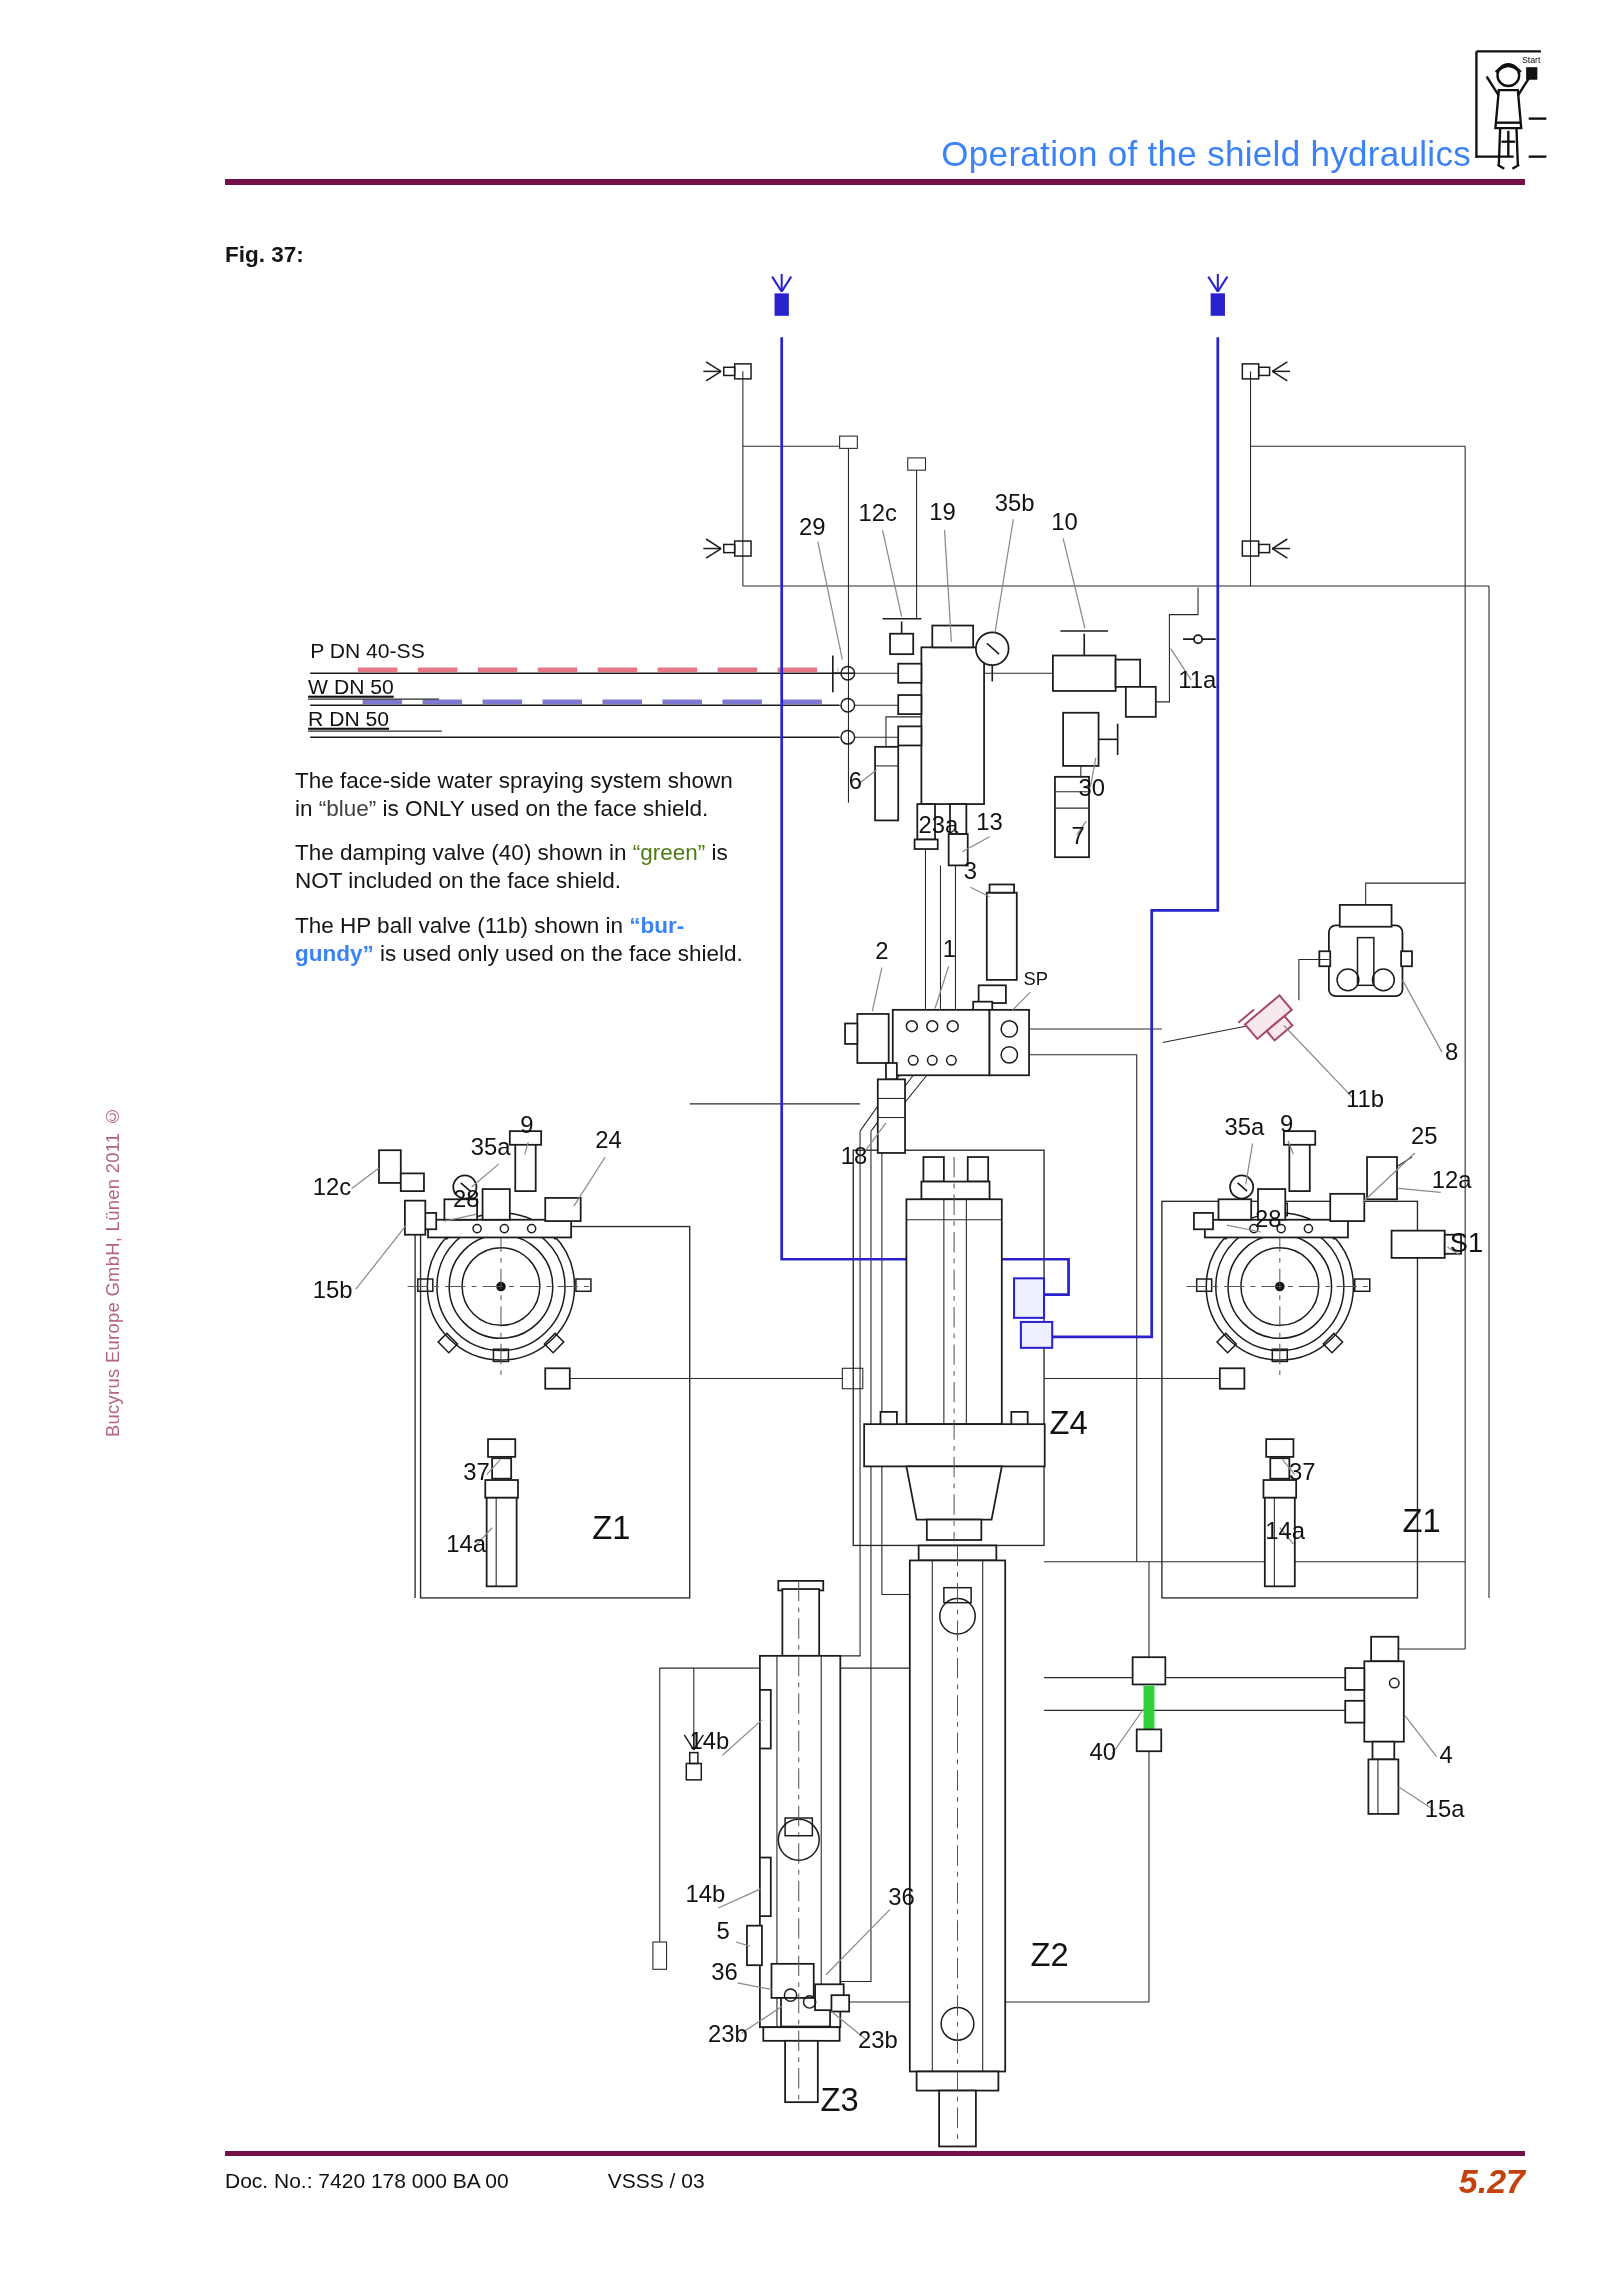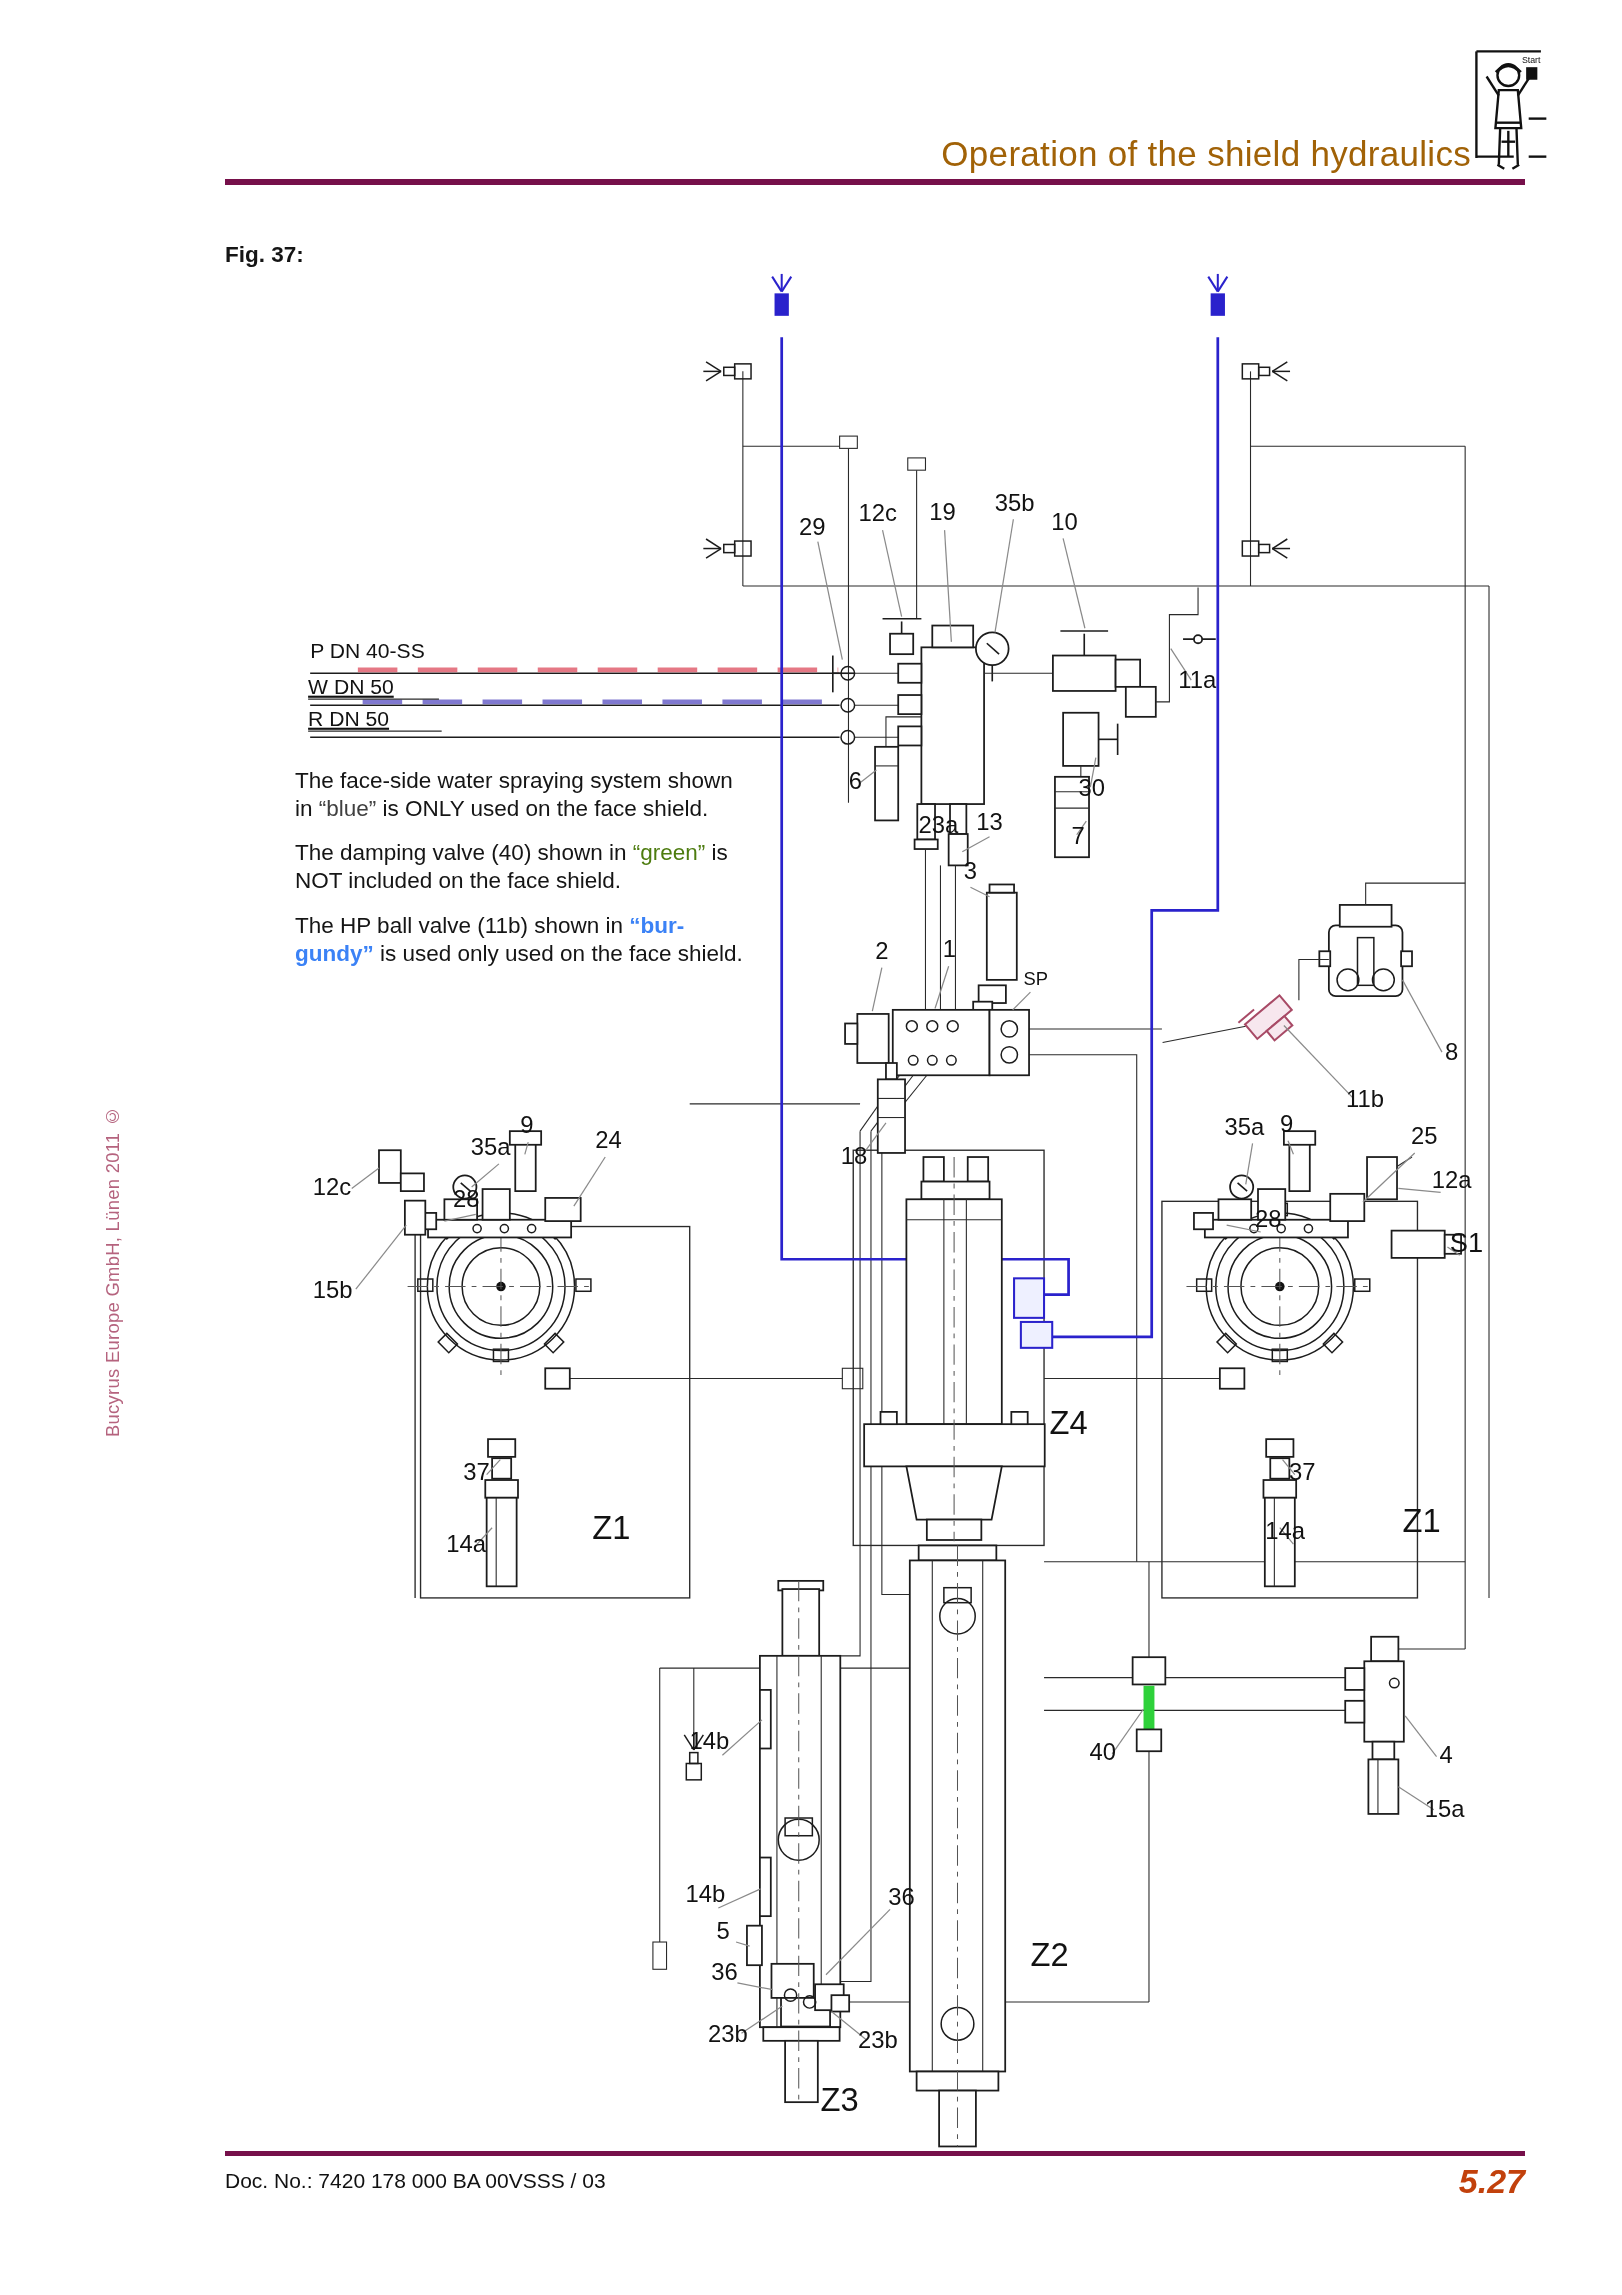--- a/index.html
+++ b/index.html
@@ -2,38 +2,38 @@
 <html style="--rule: #76104a; --blue: #2a22cc; --reddash: #e06070; --bluedash: #6a62c8; --green: #2ed13a; --burgundy: #a84a66; --sidebar: #b5637e;font-size:11px"><head>
 <meta charset="utf-8">
 <style>
   html,body{margin:0;padding:0;}
   body{
     width:1622px;height:2295px;position:relative;background:#ffffff;
     font-family:"Liberation Sans",sans-serif;color:#151515;overflow:hidden;
   }
   .page-title{
     position:absolute;top:134px;right:151px;font-size:35px;letter-spacing:0.3px;
-    color:#a16207;white-space:nowrap;
+    color:#3b82f6;white-space:nowrap;
   }
   .rule{position:absolute;left:225px;width:1300px;background:var(--rule,#76104a);}
   .rule-top{top:179px;height:6.1px;}
   .rule-bottom{top:2151px;height:4.8px;}
   .logo-box{position:absolute;top:48px;right:74px;width:78px;height:129px;}
   .fig-caption{position:absolute;left:225px;top:240px;display:flex;font-size:22.5px;line-height:30px;align-items:center;}
   .fig-caption .fig-label{font-weight:bold;width:101px;}
   .fig-caption .fig-title{font-weight:bold;}
   .fig-caption .fig-sub{font-weight:normal;}
   .notes{position:absolute;left:295px;top:767px;width:450px;font-size:22.5px;line-height:28px;}
   .notes p{margin:0 0 16.4px 0;}
   .sidebar{
     position:absolute;left:102px;top:1001px;height:436px;
     writing-mode:vertical-rl;transform:rotate(180deg);
     font-size:18.4px;color:var(--sidebar,#b5637e);letter-spacing:0.3px;white-space:nowrap;
   }
-  .footer-text{position:absolute;left:225px;top:2169px;font-size:21px;color:#111;display:flex;}
+  .footer-text{position:absolute;left:225px;top:2169px;font-size:21px;color:#111;display:flex;gap:99px;}
   .page-number{position:absolute;right:97px;top:2162px;font-size:34px;font-weight:bold;color:#c2410c;font-style:italic;}
   svg#diagram{position:absolute;left:0;top:0;}
   svg text{font-family:"Liberation Sans",sans-serif;fill:#121212;}
   .ln{stroke:#1c1c1c;stroke-width:2.4;fill:none;}
   .thin{stroke:#2a2a2a;stroke-width:1.6;fill:none;}
   .frame{stroke:#2a2a2a;stroke-width:2;fill:none;}
   .comp{stroke:#1c1c1c;stroke-width:2.6;fill:#ffffff;}
   .comp2{stroke:#1c1c1c;stroke-width:2.2;fill:none;}
   .dashdot{stroke:#555;stroke-width:1.5;fill:none;stroke-dasharray:30 9 7 9;}
   .blue-ln{stroke:var(--blue,#2a22cc);stroke-width:4;fill:none;}

